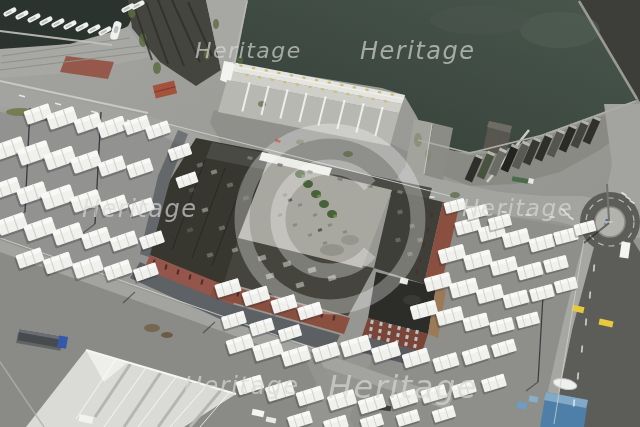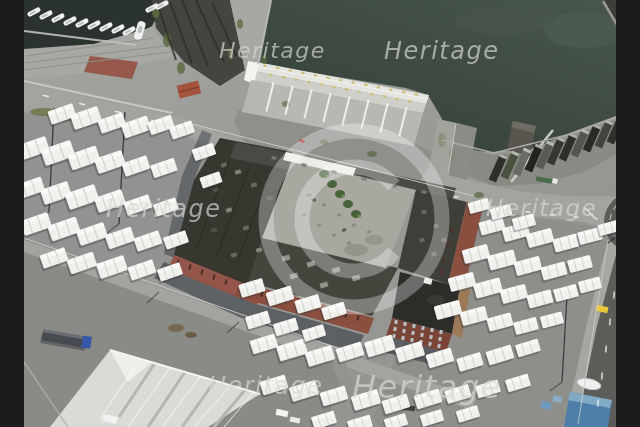--- a/index.html
+++ b/index.html
@@ -11,21 +11,21 @@
     --shadow:rgba(36,42,52,0.5); --roofdark:#37372f; --roofrange:#4a4a44;
     --roofeast:#3f3f39; --roofsouth:#45453d; --courtyard:#a9a8a0; --brick:#8a4f3f;
     --brick2:#94564a; --officeroof:#2c2c29; --officebrick:#7a4537; --officeside:#9c7a58;
     --warehouse:#dadad6; --truck:#474a4f; --cab:#3558a8; --blue:#4d7fa8;
     --blueroof:#82aac7; --stack:#f0f0ed; --wm:rgba(216,216,214,0.68);
     --wmbig:rgba(255,255,255,0.30); --yard1:#929290; --yard2:#8e8e8a;
     --yard3:#8a8a86; --island:#b3b3ae;
   }
   html,body{margin:0;padding:0;background:#1c1c1c;}
   body{display:grid;place-items:center;min-height:100vh;}
-  .stage{width:592px;height:427px;overflow:hidden;position:relative;
+  .stage{width:640px;height:427px;overflow:hidden;position:relative;
          font-family:"DejaVu Sans",sans-serif;}
   svg{display:block;width:640px;height:427px;}
   .wm{font-style:italic;font-family:"DejaVu Sans","Liberation Sans",sans-serif;
       fill:var(--wm);letter-spacing:1.5px;}
 </style>
 </head>
 <body>
 
 <div class="stage">
 <svg id="scene" viewBox="0 0 640 427" xmlns="http://www.w3.org/2000/svg">

